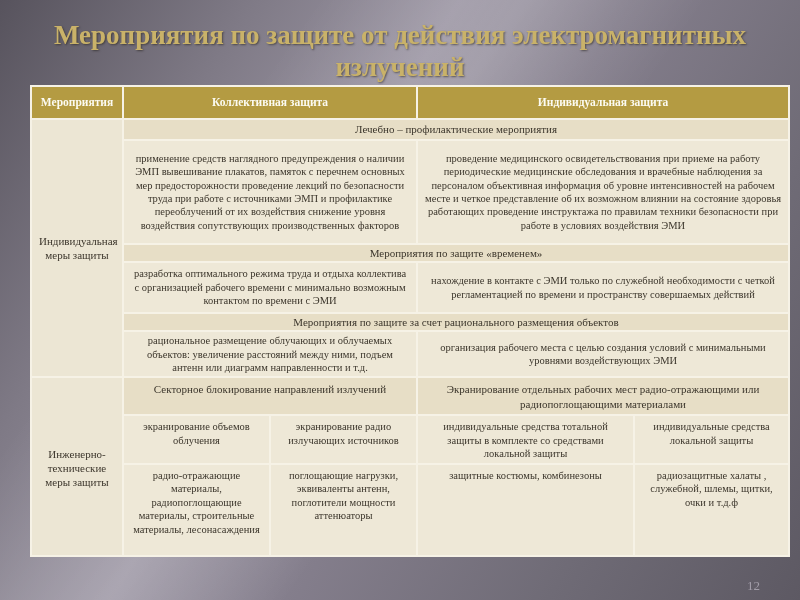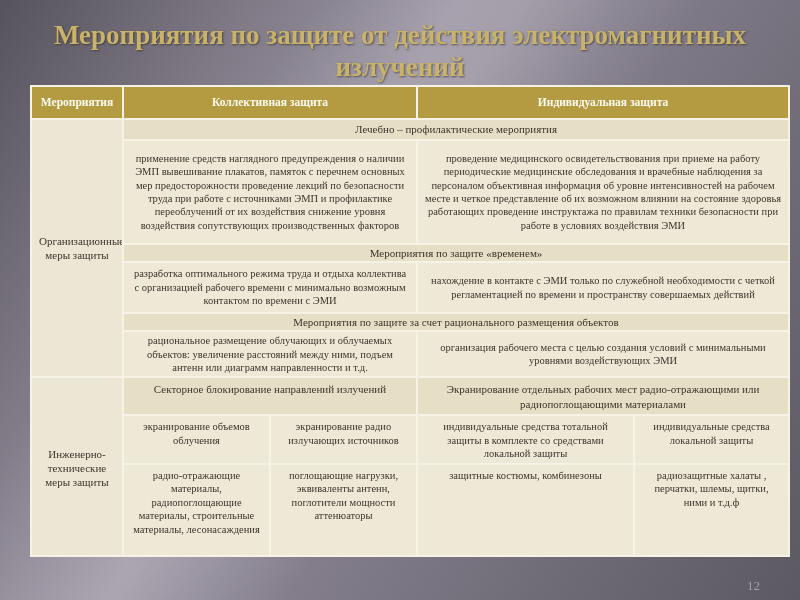--- a/index.html
+++ b/index.html
@@ -59,21 +59,21 @@
       </colgroup>
 
       <tbody>
           <tr class="head" style="height:33px">
         <td>Мероприятия</td>
         <td colspan="2">Коллективная защита</td>
         <td colspan="2">Индивидуальная защита</td>
       </tr>
 
       <tr style="height:21px">
-        <td rowspan="6" class="label">Организационные меры защиты</td>
+        <td rowspan="6" class="label">Индивидуальная меры защиты</td>
         <td colspan="4" class="sub">Лечебно – профилактические мероприятия</td>
       </tr>
 
       <tr style="height:104px">
         <td colspan="2">применение средств наглядного предупреждения о наличии ЭМП вывешивание плакатов, памяток с перечнем основных мер предосторожности проведение лекций по безопасности труда при работе с источниками ЭМП и профилактике переоблучений от их воздействия снижение уровня воздействия сопутствующих производственных факторов</td>
         <td colspan="2">проведение медицинского освидетельствования при приеме на работу периодические медицинские обследования и врачебные наблюдения за персоналом объективная информация об уровне интенсивностей на рабочем месте и четкое представление об их возможном влиянии на состояние здоровья  работающих проведение инструктажа по правилам  техники безопасности при работе в условиях воздействия ЭМИ</td>
       </tr>
 
       <tr style="height:16px">
         <td colspan="4" class="sub">Мероприятия по защите «временем»</td>
@@ -103,21 +103,21 @@
         <td>экранирование объемов облучения</td>
         <td>экранирование радио излучающих источников</td>
         <td>индивидуальные средства тотальной защиты в комплекте со средствами локальной защиты</td>
         <td>индивидуальные средства локальной защиты</td>
       </tr>
 
       <tr class="vtop" style="height:92px">
         <td>радио-отражающие материалы, радиопоглощающие материалы, строительные материалы, лесонасаждения</td>
         <td>поглощающие нагрузки, эквиваленты антенн, поглотители мощности аттенюаторы</td>
         <td>защитные костюмы, комбинезоны</td>
-        <td>радиозащитные халаты , перчатки, шлемы, щитки, ними  и т.д.ф</td>
+        <td>радиозащитные халаты , служебной, шлемы, щитки, очки  и т.д.ф</td>
       </tr>
 
     </tbody>
       </table>
   </div>
 
   <div class="page-num">12</div>
 </div>
 
 </body></html>

